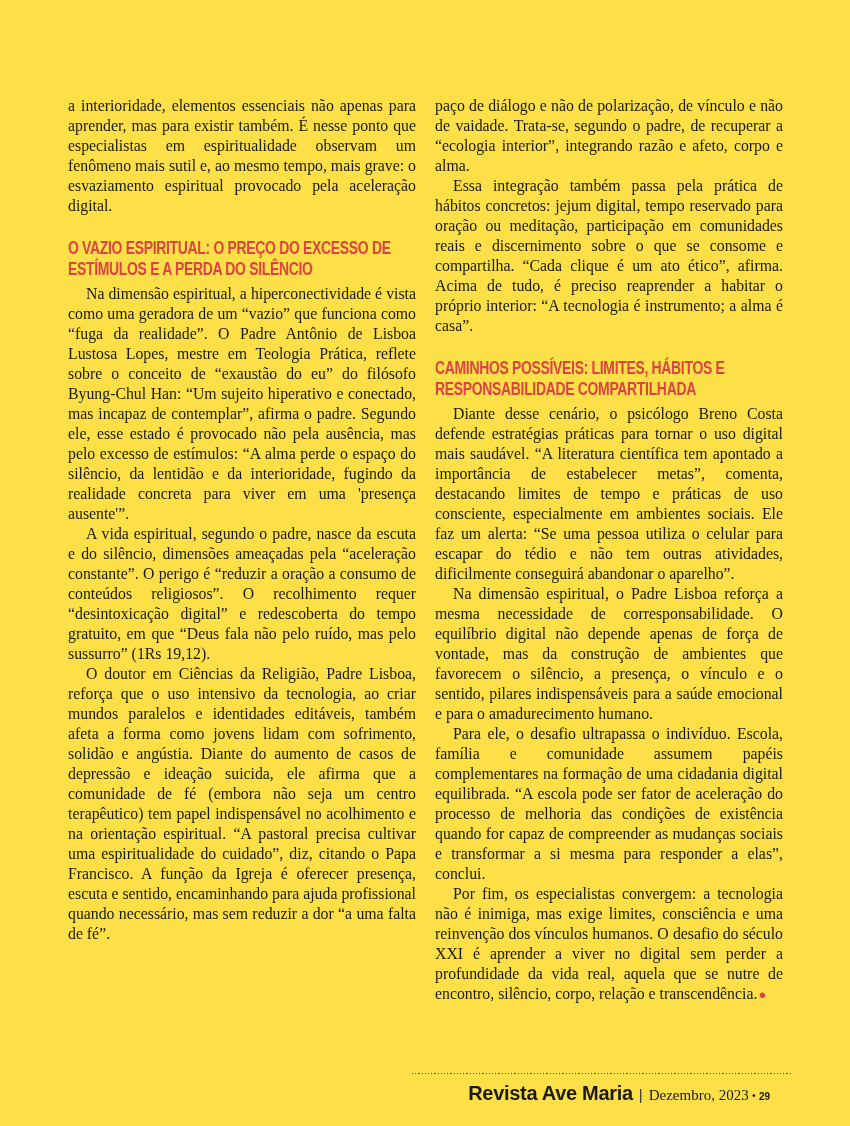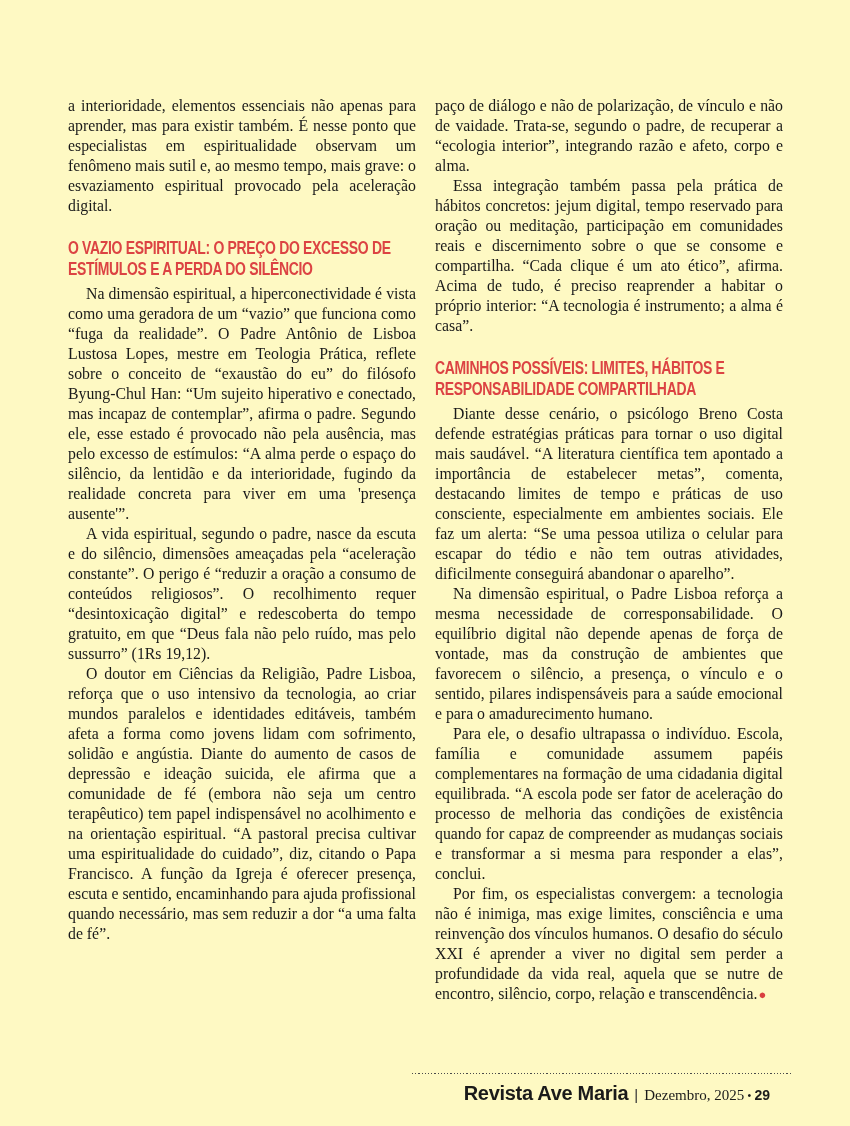--- a/index.html
+++ b/index.html
@@ -8,21 +8,21 @@
     background: #ffffff;
     width: 850px;
     height: 1126px;
     overflow: hidden;
     font-family: "Liberation Serif", serif;
   }
   .page {
     position: relative;
     width: 850px;
     height: 1126px;
-    background: #fef9c3;
+    background: #fde047;
   }
   .content {
     position: absolute;
     left: 68px;
     top: 96px;
     width: 716px;
     display: flex;
     gap: 19px;
   }
   .col {
@@ -98,21 +98,21 @@
     font-size: 15px;
   }
   .footer .dot-sep {
     font-size: 12px;
     padding: 0 3px;
     color: #1a1a1a;
   }
   .footer .page-num {
     font-family: "Liberation Sans", sans-serif;
     font-weight: 700;
-    font-size: 14px;
+    font-size: 10px;
   }
 </style>
 </head>
 <body>
 
 <div class="page">
 
   <div class="content">
 
     <div class="col">
@@ -131,16 +131,16 @@
       <p class="indent">Na dimensão espiritual, o Padre Lisboa reforça a mesma necessidade de corresponsabilidade. O equilíbrio digital não depende apenas de força de vontade, mas da construção de ambientes que favorecem o silêncio, a presença, o vínculo e o sentido, pilares indispensáveis para a saúde emocional e para o amadurecimento humano.</p>
       <p class="indent">Para ele, o desafio ultrapassa o indivíduo. Escola, família e comunidade assumem papéis complementares na formação de uma cidadania digital equilibrada. “A escola pode ser fator de aceleração do processo de melhoria das condições de existência quando for capaz de compreender as mudanças sociais e transformar a si mesma para responder a elas”, conclui.</p>
       <p class="indent"><span>Por fim, os especialistas convergem: a tecnologia não é inimiga, mas exige limites, consciência e uma reinvenção dos vínculos humanos. O desafio do século XXI é aprender a viver no digital sem perder a profundidade da vida real, aquela que se nutre de encontro, silêncio, corpo, relação e transcendência.</span><span class="end-dot">●</span></p>
     </div>
 
   </div>
 
   <div class="footer-rule"></div>
 
   <div class="footer">
-    <span class="mag-name">Revista Ave Maria</span><span class="sep">|</span><span class="issue">Dezembro, 2025</span><span class="dot-sep">•</span><span class="page-num">29</span>
+    <span class="mag-name">Revista Ave Maria</span><span class="sep">|</span><span class="issue">Dezembro, 2023</span><span class="dot-sep">•</span><span class="page-num">29</span>
   </div>
 
 </div>
 
 </body></html>

